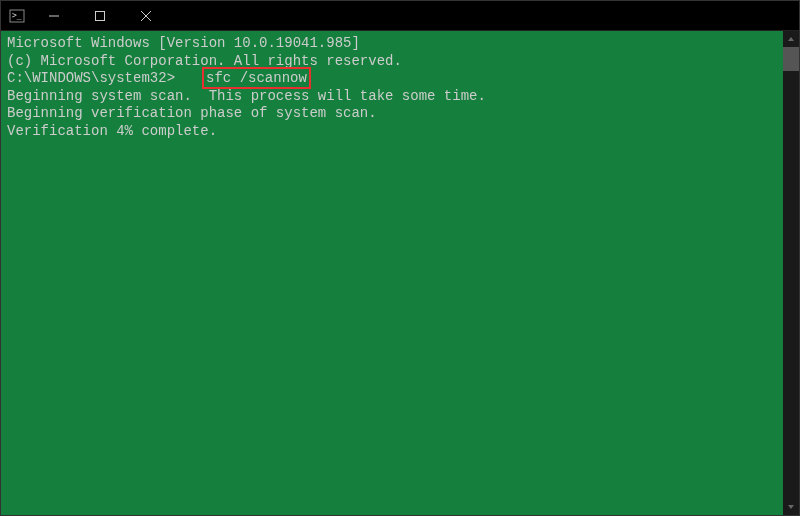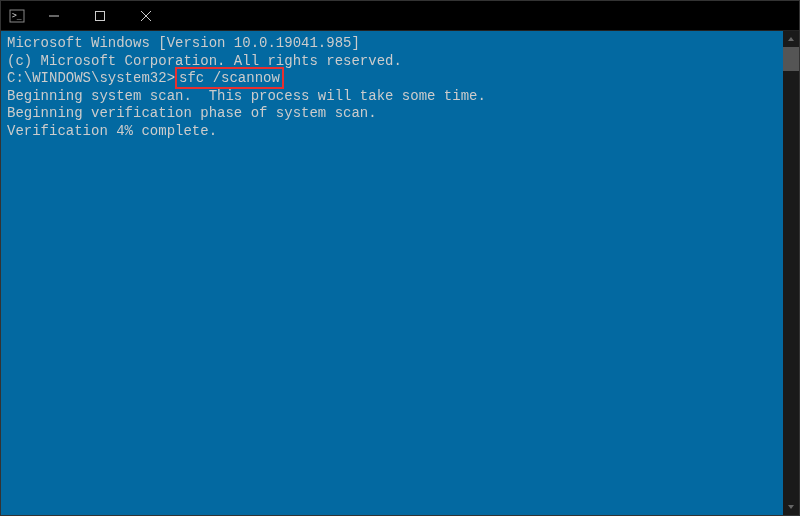--- a/index.html
+++ b/index.html
@@ -60,21 +60,21 @@
       display: flex;
       align-items: center;
       justify-content: center;
       color: #ccc;
       font-family: "Segoe UI", sans-serif;
       cursor: pointer;
     }
     .terminal-body {
       flex: 1;
       display: flex;
-      background: #0369a1;
+      background: #15803d;
       position: relative;
     }
     .terminal-content {
       flex: 1;
       padding: 4px 6px;
       color: #ccc;
       font-size: 14px;
       line-height: 1.25;
       font-family: Consolas, "Courier New", monospace;
       white-space: pre;
@@ -104,20 +104,21 @@
       display: flex;
       align-items: center;
       justify-content: center;
       color: #666;
       font-size: 10px;
     }
     .highlight-box {
       border: 2px solid #e83030;
       display: inline;
       padding: 1px 2px;
+      margin-left: 27px;
     }
     .line {
       display: block;
     }
   </style>
 </head>
 <body>
 
 <div class="window">
   <div class="titlebar">

